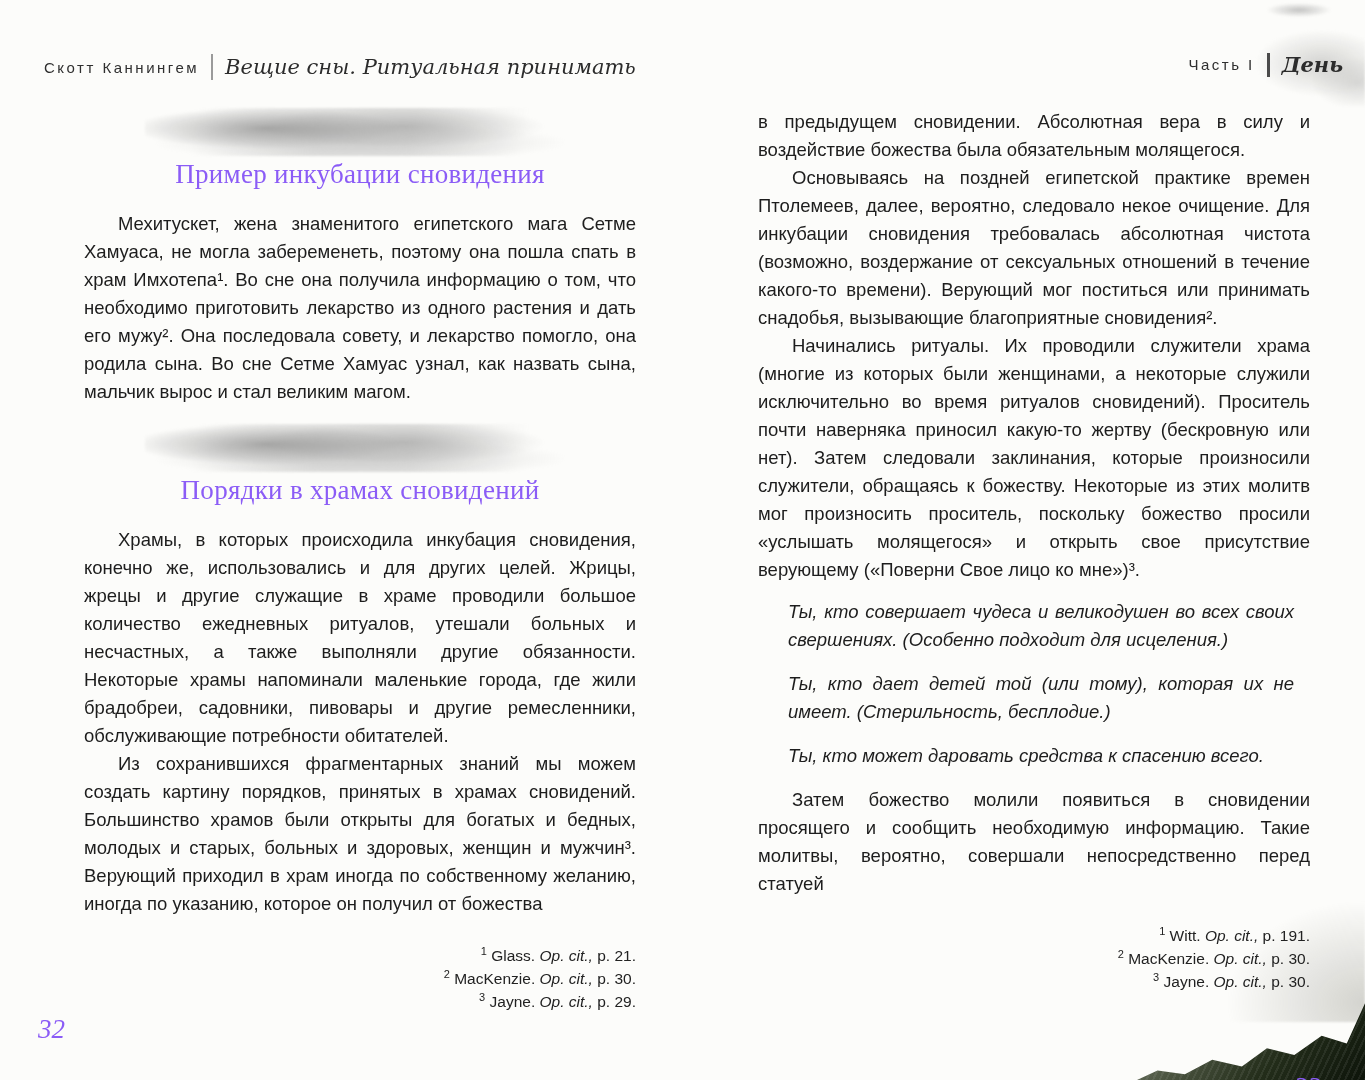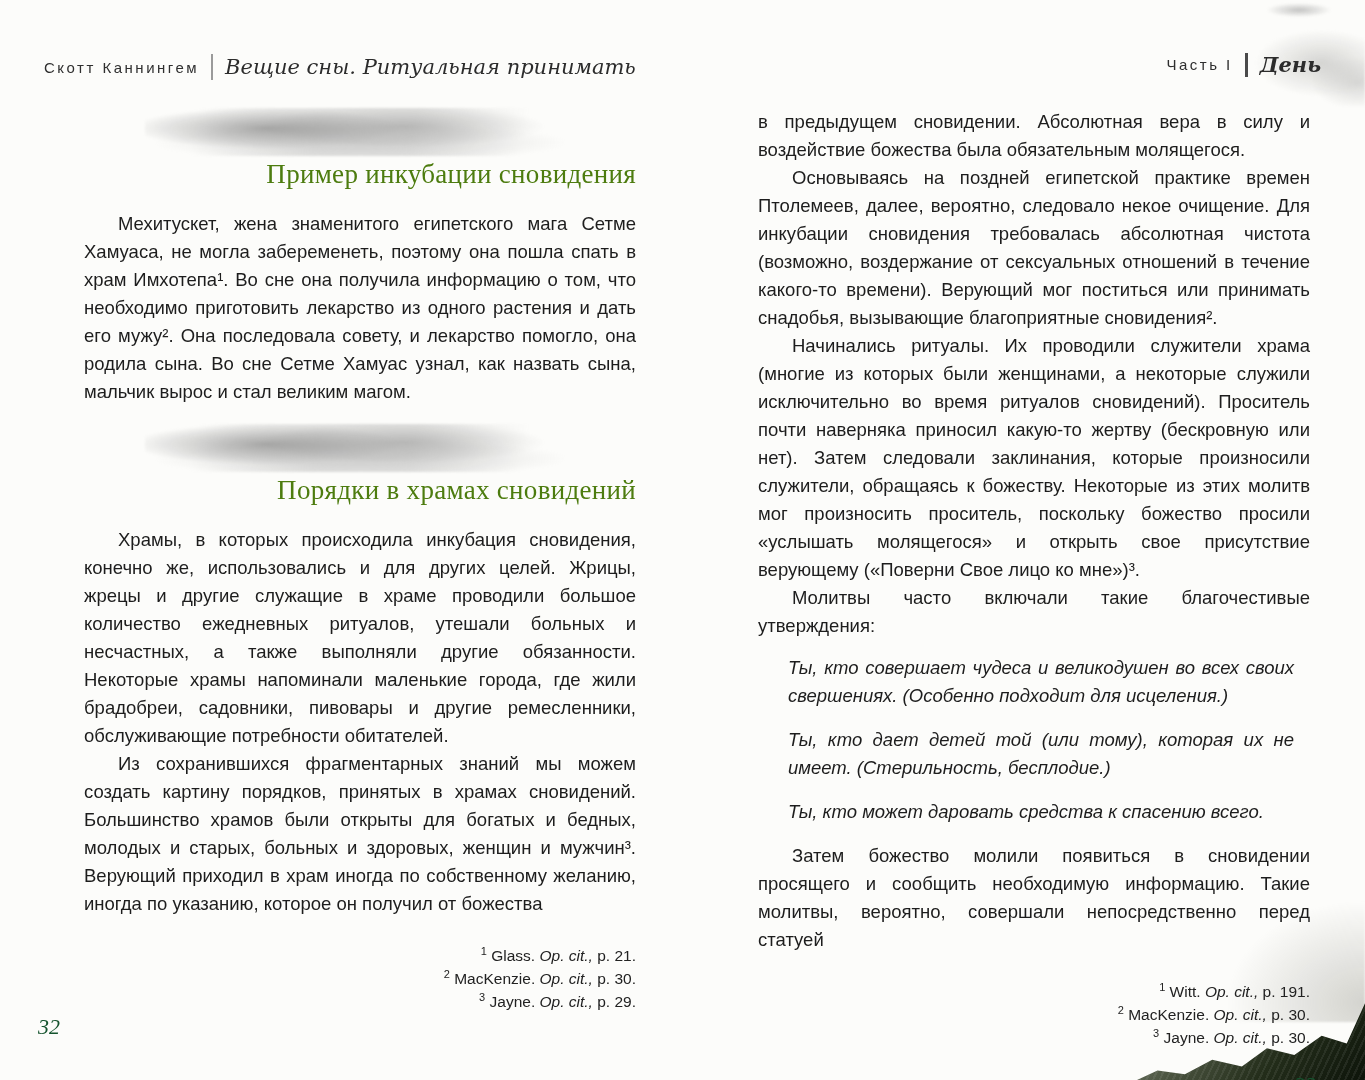--- a/index.html
+++ b/index.html
@@ -8,21 +8,21 @@
     position:relative;
     background:#fcfcfa;
     font-family:"Liberation Sans", sans-serif;
     color:#1d1d1d;
     overflow:hidden;
   }
 
   
   .page-header { position:absolute; display:flex; align-items:center; gap:12px; z-index:3;text-align:right; }
   .left-header { left:44px; top:54px; }
-  .right-header { right:44px; top:52px; }
+  .right-header { right:22px; top:52px; }
   .header-small {
     font-size:15px; letter-spacing:2.5px; color:#2f2f2f; white-space:nowrap;
   }
   .header-divider { width:2px; height:26px; background:#9a9a9a; }
   .header-divider.thick { width:3px; height:24px; background:#4a4a4a; }
   .script-text {
     font-family:"DejaVu Serif", serif; font-style:italic;
     font-size:21px; color:#2c2c2c; white-space:nowrap;
   }
   .chapter-script { font-size:21px; font-weight:600; }
@@ -32,21 +32,21 @@
     position:absolute; top:108px; width:552px;
     font-size:18.5px; line-height:28px; text-align:justify;
     hyphens:auto;
   }
   .col.left-col { left:84px; }
   .col.right-col { left:758px; }
   p.indent { text-indent:34px; }
   .section-heading {
     font-family:"Liberation Serif", serif;
     font-size:27px; font-weight:500; letter-spacing:.3px;
-    text-align:right; color:#4d7c0f;
+    text-align:center; color:#8b5cf6;
     margin:4px 0 22px;
   }
 
   
   .cloud {
     width:430px; height:48px; margin:0 auto 2px;
     filter:blur(1.2px);
     background:
       radial-gradient(ellipse 40% 55% at 28% 42%, rgba(110,110,110,.55), rgba(150,150,150,.25) 55%, transparent 78%),
       radial-gradient(ellipse 46% 60% at 60% 38%, rgba(130,130,130,.45), transparent 72%),
@@ -63,21 +63,21 @@
   .footnotes {
     margin-top:26px; padding-left:36px;
     font-size:15.5px; line-height:23px; text-align:right; color:#222;
   }
   .fn sup { font-size:11px; line-height:0; }
   .fn .cite { font-style:italic; }
 
   
   .page-num {
     position:absolute; font-family:"Liberation Serif", serif;
-    font-style:italic; font-size:22px; color:#14532d; z-index:4;
+    font-style:italic; font-size:27px; color:#8b5cf6; z-index:4;
   }
   .page-num.pn-left { left:38px; top:1014px; }
   .page-num.pn-right { left:1294px; top:1072px; }
 
   
   .top-corner-cloud {
     position:absolute; right:0; top:28px; width:155px; height:78px; z-index:1;
     filter:blur(1px);
     background:
       radial-gradient(ellipse 55% 55% at 72% 45%, rgba(165,165,162,.45), rgba(200,200,197,.22) 55%, transparent 78%),
@@ -150,21 +150,20 @@
       <span class="cite">Op. cit.,</span>
       <span class="fn-page">p. 29.</span>
     </div>
   </div>
 </main>
 
 <main class="col right-col">
   <p>в предыдущем сновидении. Абсолютная вера в силу и воздействие божества была обязательным молящегося.</p>
   <p class="indent">Основываясь на поздней египетской практике времен Птолемеев, далее, вероятно, следовало некое очищение. Для инкубации сновидения требовалась абсолютная чистота (возможно, воздержание от сексуальных отношений в течение какого-то времени). Верующий мог поститься или принимать снадобья, вызывающие благоприятные сновидения².</p>
   <p class="indent">Начинались ритуалы. Их проводили служители храма (многие из которых были женщинами, а некоторые служили исключительно во время ритуалов сновидений). Проситель почти наверняка приносил какую-то жертву (бескровную или нет). Затем следовали заклинания, которые произносили служители, обращаясь к божеству. Некоторые из этих молитв мог произносить проситель, поскольку божество просили «услышать молящегося» и открыть свое присутствие верующему («Поверни Свое лицо ко мне»)³.</p>
-  <p class="indent">Молитвы часто включали такие благочестивые утверждения:</p>
 
   <div class="quotes-block">
     <p class="quote">Ты, кто совершает чудеса и великодушен во всех своих свершениях. (Особенно подходит для исцеления.)</p>
     <p class="quote">Ты, кто дает детей той (или тому), которая их не имеет. (Стерильность, бесплодие.)</p>
     <p class="quote">Ты, кто может даровать средства к спасению всего.</p>
   </div>
 
   <p class="indent">Затем божество молили появиться в сновидении просящего и сообщить необходимую информацию. Такие молитвы, вероятно, совершали непосредственно перед статуей</p>
 
   <div class="footnotes">

